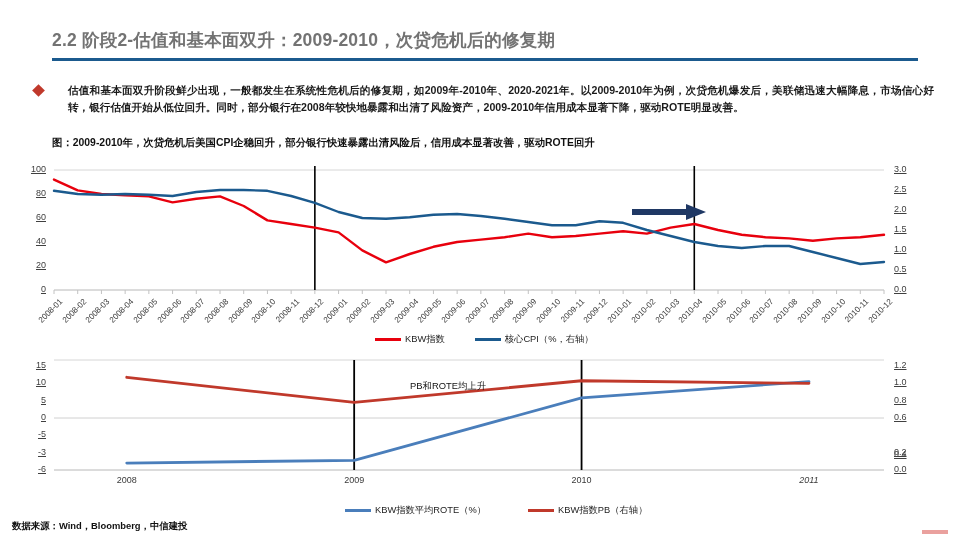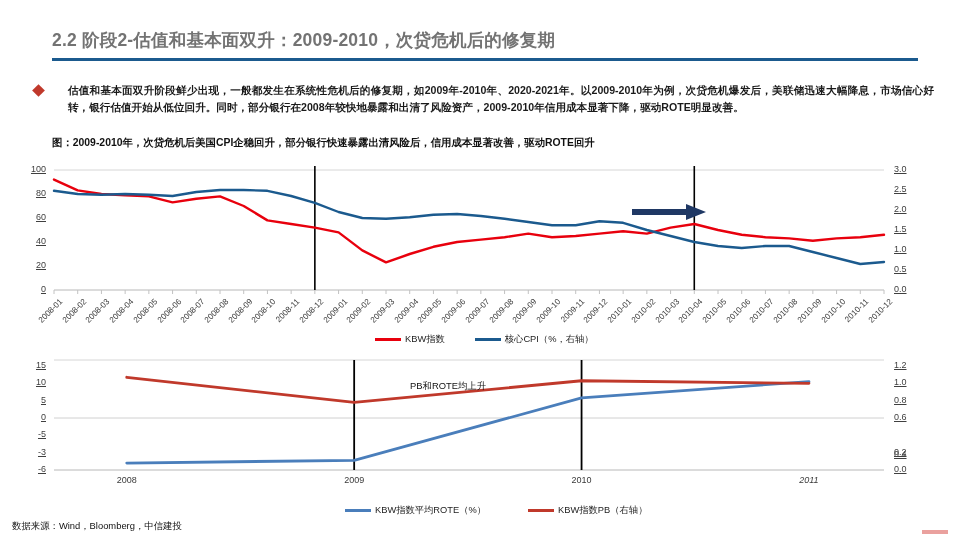--- a/index.html
+++ b/index.html
@@ -61,21 +61,21 @@
   }
   .legend-item { display:flex; align-items:center; gap:4px; }
   .legend-swatch { display:inline-block; width:26px; height:3px; }
   .ann-text {
     position:absolute; font-size:8.6px; line-height:1.5; color:#111;
     white-space:pre-line;
   }
   #chart2-ann { position:absolute; font-size:9.4px; color:#111; white-space:nowrap; }
   #source-note {
     position:absolute; left:12px; top:520px;
-    font-size:9.4px; color:#111; font-weight:normal;
+    font-size:9.4px; color:#111; font-weight:bold;
     font-family:"Liberation Sans", sans-serif;
   }
   #corner-mark {
     position:absolute; right:12px; bottom:6px; width:26px; height:4px;
     background:#d9534f; opacity:.55;
   }
   svg { display:block; }
 </style>
 </head>
 <body>

